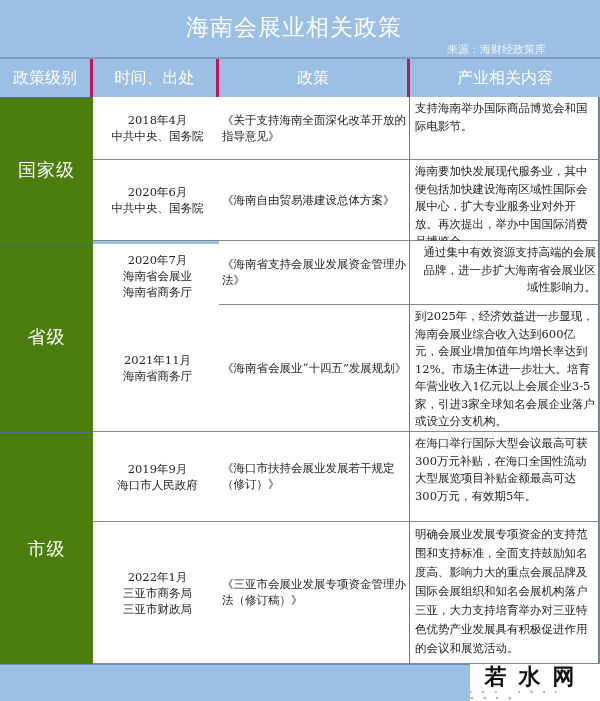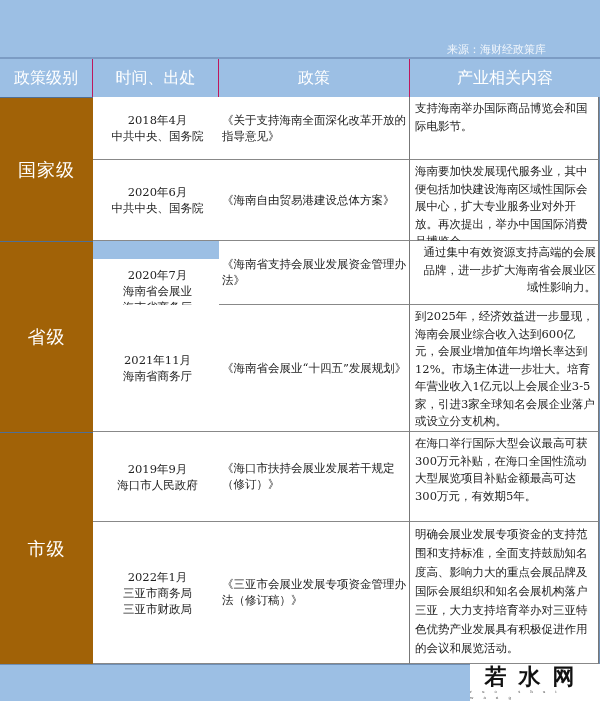--- a/index.html
+++ b/index.html
@@ -5,22 +5,22 @@
   html, body { margin:0; padding:0; }
   body { width:600px; height:701px; background:#9cbfe4; position:relative; overflow:hidden;
          font-family:"DejaVu Serif","Liberation Serif",serif; }
   .frame { position:absolute; left:0; top:0; width:598px; height:699px; border:1px solid #6f8fb5; }
   .title-band { position:absolute; left:0; top:0; width:600px; height:57px; background:#9cbfe4;
                 border-bottom:2px solid #7c9cc4; }
   .title { position:absolute; left:186px; top:12px; font-size:23px; color:#ffffff; letter-spacing:1px; }
   .source { position:absolute; left:447px; top:27px; font-size:11px; color:#f1f6fc;margin-top:15px; }
   .hdr { position:absolute; top:59px; height:38px; background:#9cbfe4; color:#ffffff;
          font-size:16px; display:flex; align-items:center; justify-content:center;
-         border-right:1px solid #be185d; box-sizing:border-box; }
-  .level { position:absolute; left:0; width:93px; background:#a16207; color:#ffffff; font-size:18px;
+         border-right:3px solid #be185d; box-sizing:border-box; }
+  .level { position:absolute; left:0; width:93px; background:#4d7c0f; color:#ffffff; font-size:18px;
            display:flex; align-items:center; justify-content:center; letter-spacing:1px;
            border-top:1px solid #4f6f96; box-sizing:border-box; }
   .cell { position:absolute; background:#ffffff; box-sizing:border-box; font-size:11.5px; color:#222;
           line-height:16px; border-right:1px solid #777; border-bottom:1px solid #888; }
   .c-time { left:93px; width:130px; display:flex; flex-direction:column; align-items:center; justify-content:center; text-align:center; }
   .c-pol { left:219px; width:191px; padding:3px 2px 0 3px; display:flex; align-items:center; }
   .c-pol span { display:block; margin-top:-4px; }
   .c-con { left:410px; width:189px; padding:3px 2px 0 5px; line-height:17.5px; }
   .bottom-band { position:absolute; left:0; top:664px; width:600px; height:37px; background:#9cbfe4; border-top:1px solid #6f8fb5; }
   .wm { position:absolute; left:470px; top:664px; width:130px; height:37px; background:#ffffff;
@@ -28,20 +28,21 @@
   .wm-text { font-family:Liberation Sans, sans-serif; font-size:22px; font-weight:bold;
              color:#111; letter-spacing:12px; line-height:24px; margin-left:1px; }
   .wm-sub { font-size:4px; color:#555; letter-spacing:10px; line-height:6px; }
 </style>
 </head>
 <body>
 
 <div class="frame"></div>
 
 <div class="title-band">
+  <div class="title">海南会展业相关政策</div>
   <div class="source">来源：海财经政策库</div>
 </div>
 
 <div class="hdr" style="left:0;width:93px;">政策级别</div>
 <div class="hdr" style="left:93px;width:126px;">时间、出处</div>
 <div class="hdr" style="left:219px;width:191px;">政策</div>
 <div class="hdr" style="left:410px;width:190px;border-right:none;">产业相关内容</div>
 
 <div class="level" style="top:97px;height:144px;">国家级</div>
 <div class="level" style="top:241px;height:191px;">省级</div>
@@ -58,21 +59,21 @@
 
 <div class="cell c-time" style="top:160px;height:81px;">
   <div>2020年6月</div>
   <div>中共中央、国务院</div>
 </div>
 <div class="cell c-pol" style="top:160px;height:81px;">
   <span>《海南自由贸易港建设总体方案》</span>
 </div>
 <div class="cell c-con" style="top:160px;height:81px;">海南要加快发展现代服务业，其中便包括加快建设海南区域性国际会展中心，扩大专业服务业对外开放。再次提出，举办中国国际消费品博览会。</div>
 
-<div class="cell c-time" style="top:259px;height:64px;">
+<div class="cell c-time" style="top:244px;height:64px;">
   <div>2020年7月</div>
   <div>海南省会展业</div>
   <div>海南省商务厅</div>
 </div>
 <div class="cell c-pol" style="top:241px;height:64px;">
   <span>《海南省支持会展业发展资金管理办法》</span>
 </div>
 <div class="cell c-con" style="top:241px;height:64px;text-align:right;">通过集中有效资源支持高端的会展品牌，进一步扩大海南省会展业区域性影响力。</div>
 
 <div class="cell c-time" style="top:305px;height:127px;">

